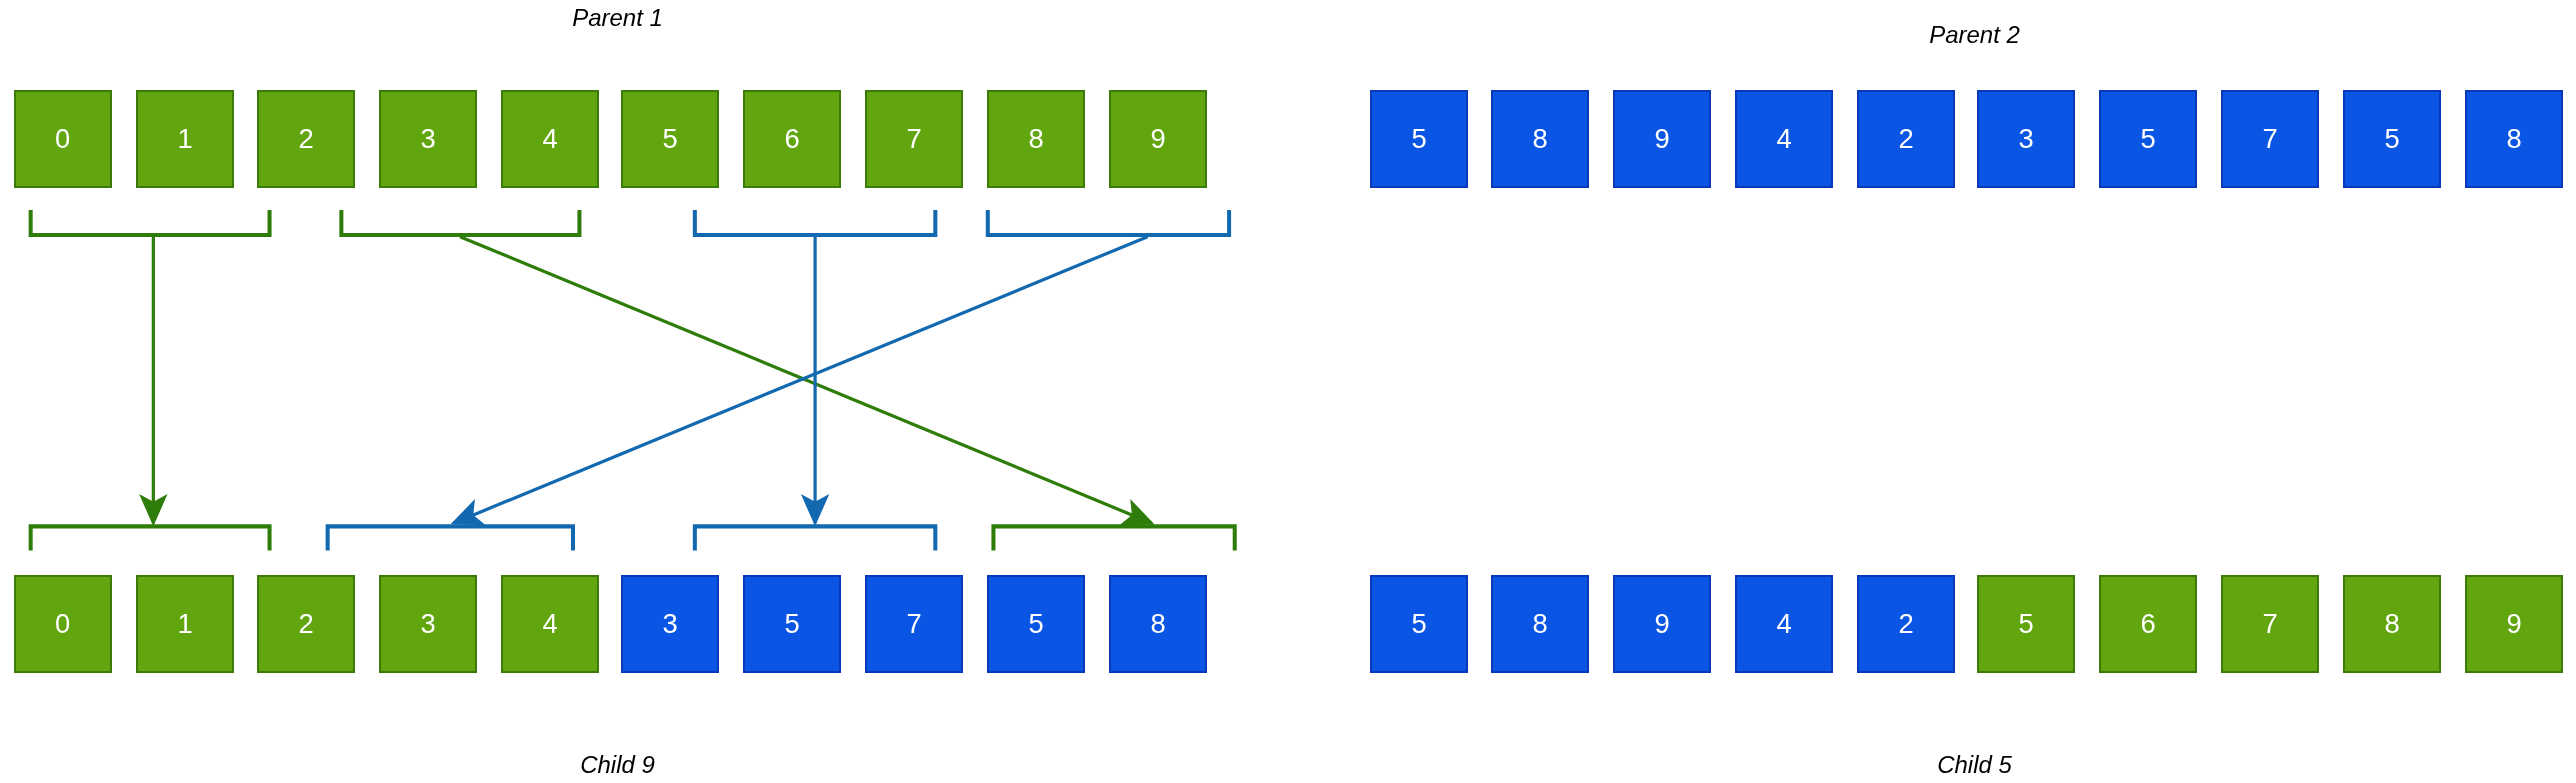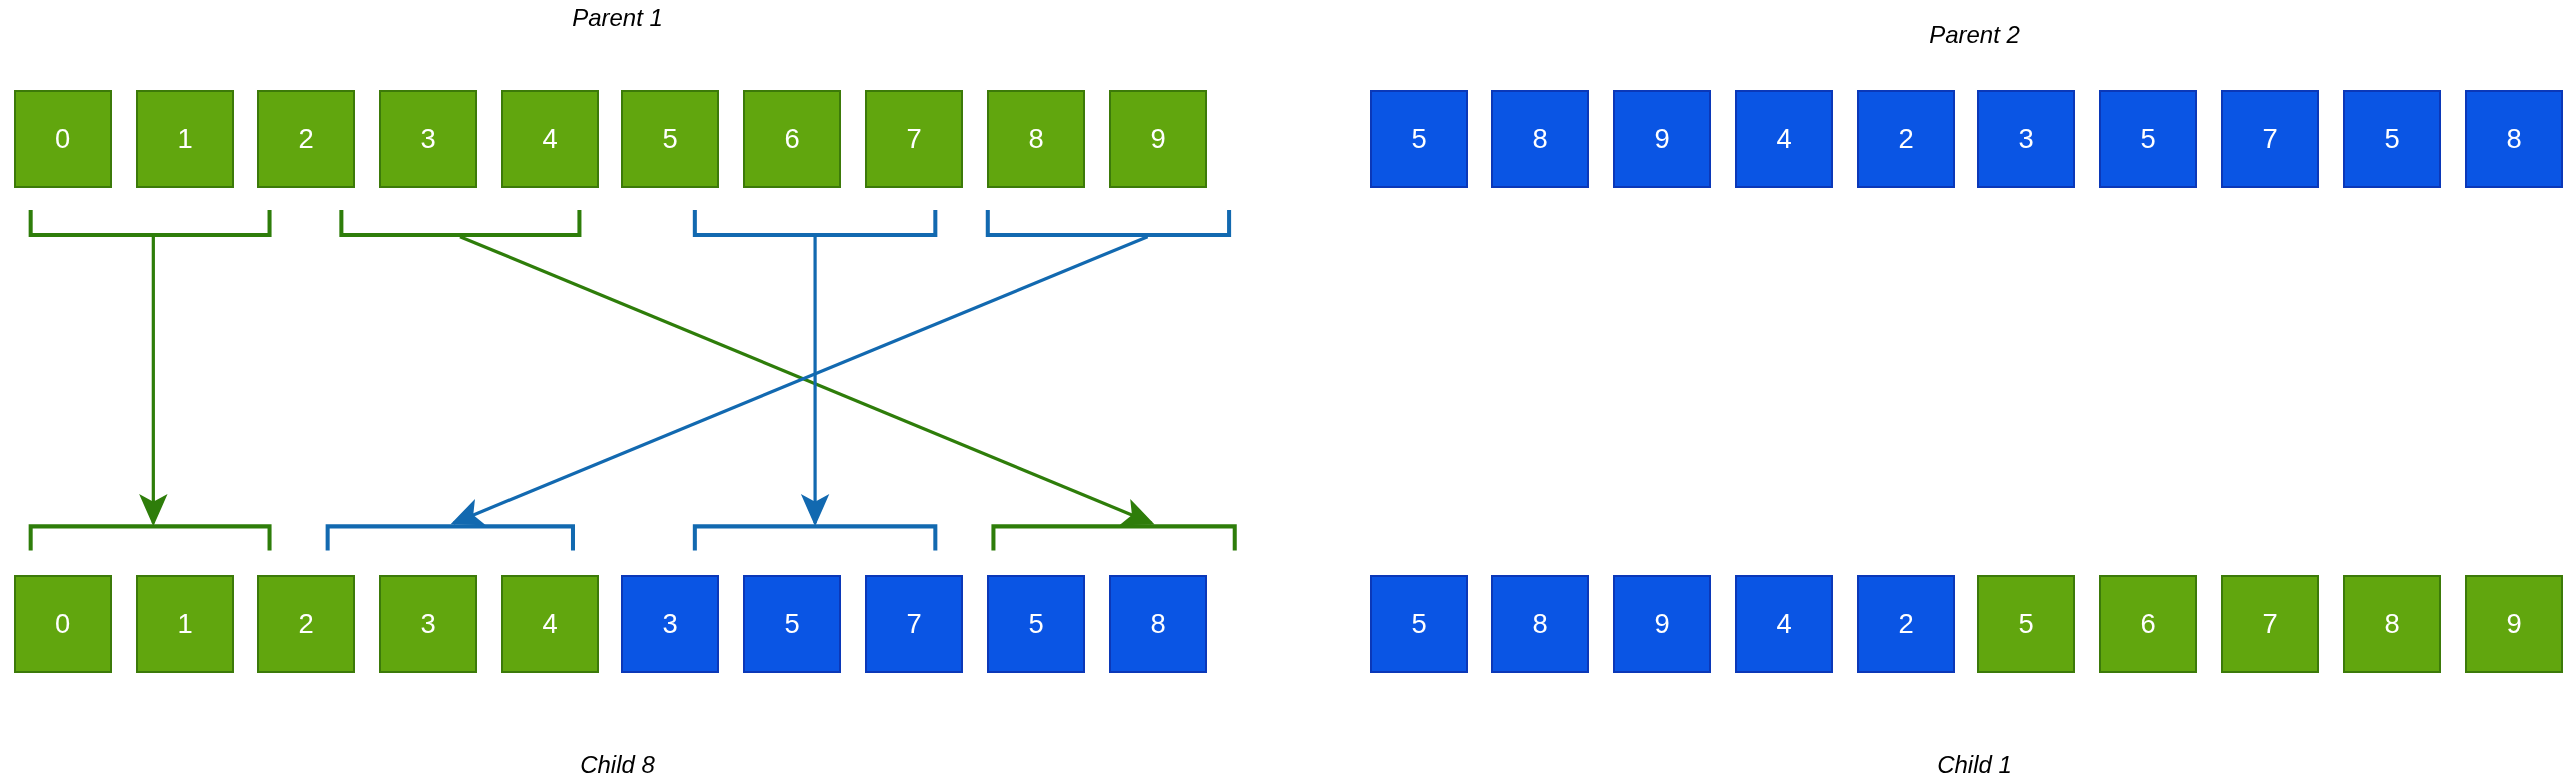--- a/index.html
+++ b/index.html
@@ -152,18 +152,18 @@
       <div class="cell green" style="left: 1977px; top: 575px;">5</div>
       <div class="cell green" style="left: 2099px; top: 575px;">6</div>
       <div class="cell green" style="left: 2221px; top: 575px;">7</div>
       <div class="cell green" style="left: 2343px; top: 575px;">8</div>
       <div class="cell green" style="left: 2465px; top: 575px;">9</div>
     </div>
 
   <div id="captions-host">
       <div class="caption" style="left: 456px; top: 4px; width: 323px;">Parent 1</div>
       <div class="caption" style="left: 1813px; top: 21px; width: 323px;">Parent 2</div>
-      <div class="caption" style="left: 456px; top: 751px; width: 323px;">Child 8</div>
-      <div class="caption" style="left: 1813px; top: 751px; width: 323px;">Child 1</div>
+      <div class="caption" style="left: 456px; top: 751px; width: 323px;">Child 9</div>
+      <div class="caption" style="left: 1813px; top: 751px; width: 323px;">Child 5</div>
     </div>
 
 </div>
 
 
 </body></html>

